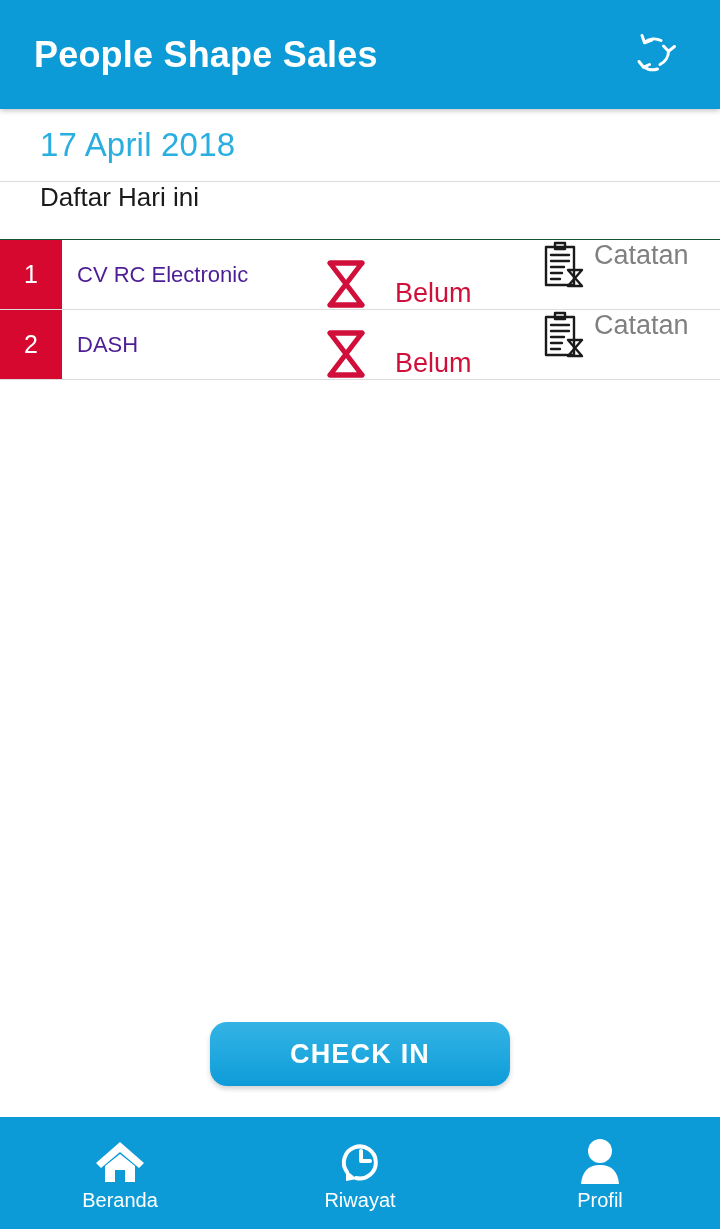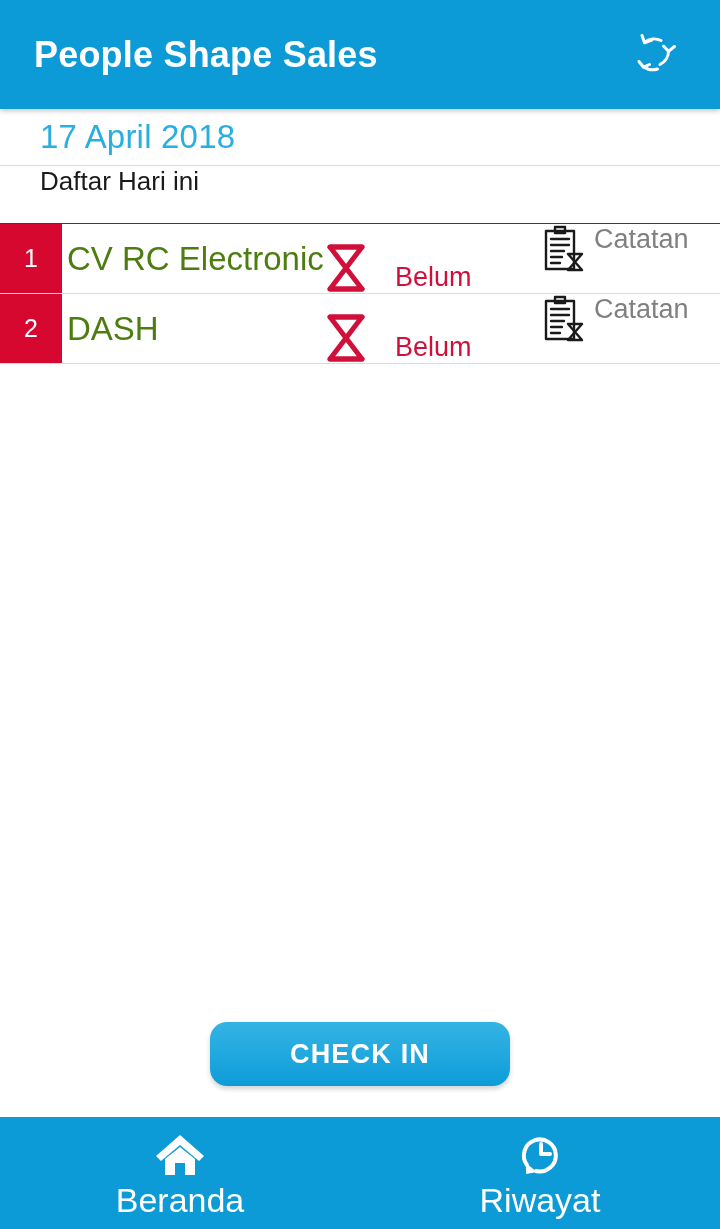--- a/index.html
+++ b/index.html
@@ -45,21 +45,21 @@
 
   
   .content {
     flex:1 1 auto;
     position:relative;
     background:#ffffff;
     display:flex; flex-direction:column;
   }
 
   .date-bar {
-    height:57px;
+    height:73px;
     display:flex; align-items:center;
     padding-left:40px;
     border-bottom:1px solid #dcdcdc;
     flex:0 0 auto;
   }
   .date-text {
     color:#29AEE0;
     font-size:33px;
     letter-spacing:0.2px;
   }
@@ -88,23 +88,23 @@
     width:62px;
     flex:0 0 62px;
     background:#D6082F;
     color:#ffffff;
     display:flex; align-items:center; justify-content:center;
     font-size:25px;
   }
   .row-name {
     flex:1 1 auto;
     display:flex; align-items:center;
-    padding-left:5px;
-    color:#4d7c0f;
-    font-size:33px;
+    padding-left:15px;
+    color:#4c1d95;
+    font-size:22px;
     white-space:nowrap;
     overflow:hidden;
   }
   .row-status {
     width:215px;
     flex:0 0 215px;
     display:flex; align-items:flex-end;
     gap:28px;
   }
   .row-status .status-label {
@@ -157,21 +157,21 @@
     flex:1 1 0;
     display:flex; flex-direction:column;
     align-items:center; justify-content:center;
     gap:2px;
     cursor:pointer;
   }
   .nav-icon { height:52px; display:flex; align-items:center; justify-content:center; }
   .nav-icon svg { display:block; }
   .nav-label {
     color:#ffffff;
-    font-size:34px;
+    font-size:20px;
     line-height:1;
   }
 </style>
 </head>
 <body>
 
 <div class="app">
 
   <div class="appbar">
     <div class="appbar-title">People Shape Sales</div>
@@ -290,16 +290,25 @@
       <span class="nav-icon">
         <svg width="50" height="50" viewBox="0 0 50 50" fill="none" stroke="#ffffff" stroke-width="4" stroke-linecap="round" stroke-linejoin="round" aria-hidden="true">
           <path d="M12 35 A16 16 0 1 1 21 41"></path>
           <path d="M26 14 L26 24 L35 24"></path>
           <path d="M11 33 L11 44 L22 42 Z" fill="#ffffff" stroke="none"></path>
         </svg>
       </span>
       <span class="nav-label">Riwayat</span>
     </div>
 
+    <div class="nav-item">
+      <span class="nav-icon">
+        <svg width="44" height="48" viewBox="0 0 44 48" fill="#ffffff" aria-hidden="true">
+          <circle cx="22" cy="13" r="12"></circle>
+          <path d="M22 27 C10 27 4 34 3 46 L41 46 C40 34 34 27 22 27 Z"></path>
+        </svg>
+      </span>
+      <span class="nav-label">Profil</span>
+    </div>
 
   </div>
 
 </div>
 
 </body></html>

